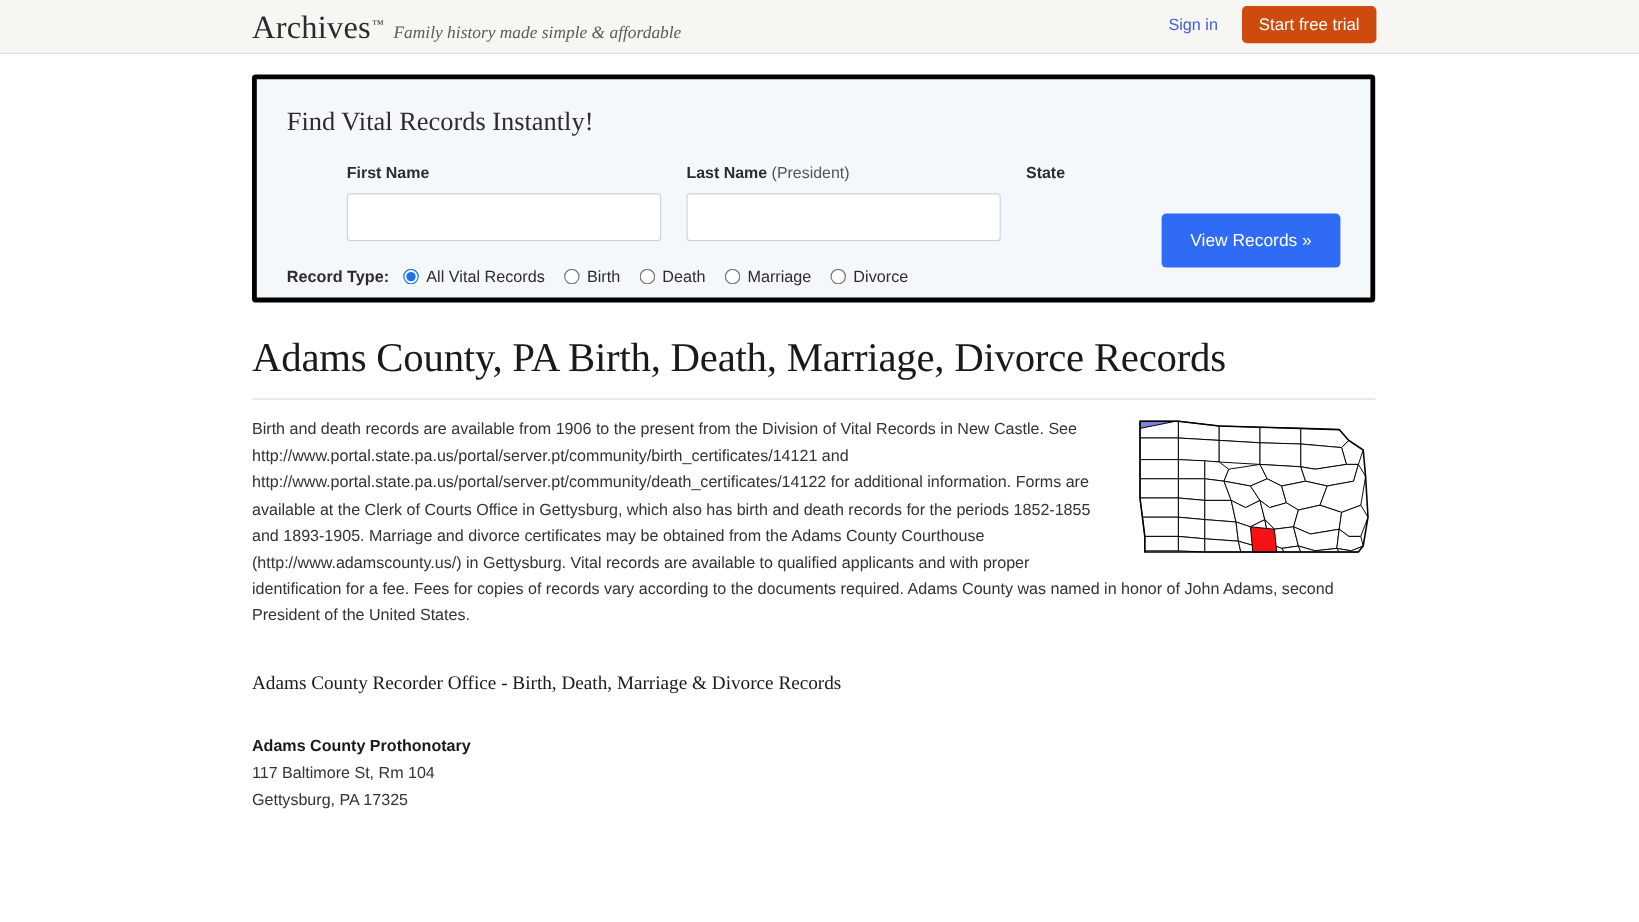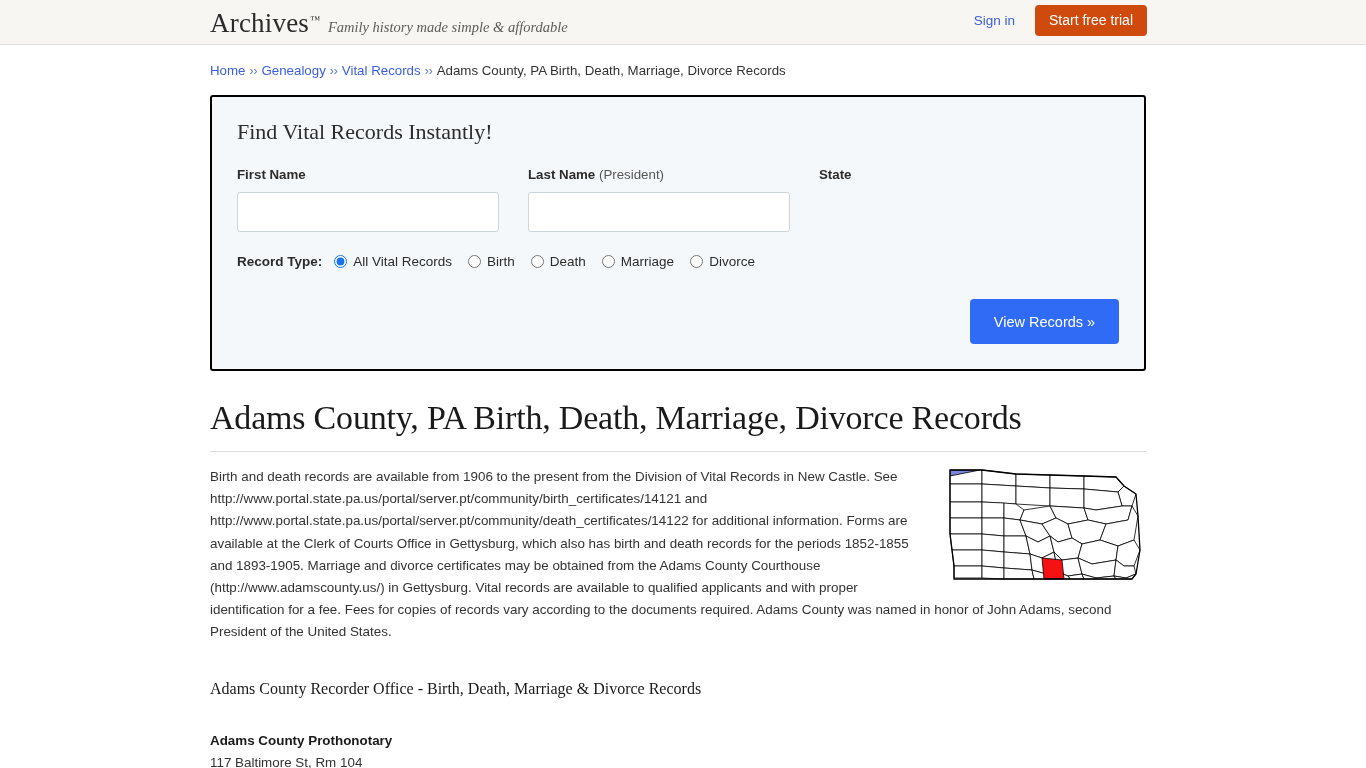--- a/index.html
+++ b/index.html
@@ -110,36 +110,37 @@
     color: #5b7bd6;
     margin: 0 4px;
     font-size: 12px;
   }
   .crumb-current { color: #333; }
 
   
   .search-panel {
     margin-top: 17px;
     background: #f5f8fb;
-    border: 2px solid #000000;
+    border: 4px solid #000000;
     border-radius: 3px;
     padding: 22px 25px 26px 25px;
     position: relative;
-    height: 276px;
+    height: 190px;
   }
   .panel-title {
     font-family: "Liberation Serif", serif;
     font-size: 22px;
     color: #2c2c2c;
     margin: 0 0 22px 0;
     font-weight: normal;
   }
   .fields-row {
     display: flex;
-    gap: 29px;
+    gap: 21px;
+    justify-content: flex-end;
   }
   .field { width: 262px; }
   .field.state { width: 262px; }
   .field-label {
     font-size: 13.3px;
     font-weight: bold;
     color: #2c2c2c;
     margin-bottom: 10px;
     display: block;
   }
@@ -285,23 +286,20 @@
     <div class="header-actions">
       <a class="signin-link">Sign in</a>
       <button class="trial-btn">Start free trial</button>
     </div>
   </div>
 </div>
 
 <div class="page">
   <div class="content">
 
-    <div class="breadcrumb">
-      <a>Home</a><span class="crumb-sep">››</span><a>Genealogy</a><span class="crumb-sep">››</span><a>Vital Records</a><span class="crumb-sep">››</span><span class="crumb-current">Adams County, PA Birth, Death, Marriage, Divorce Records</span>
-    </div>
 
     <div class="search-panel">
       <h2 class="panel-title">Find Vital Records Instantly!</h2>
 
       <div class="fields-row">
         <div class="field">
           <label class="field-label">First Name</label>
           <input class="text-input" type="text" placeholder="" style="">
         </div>
 

